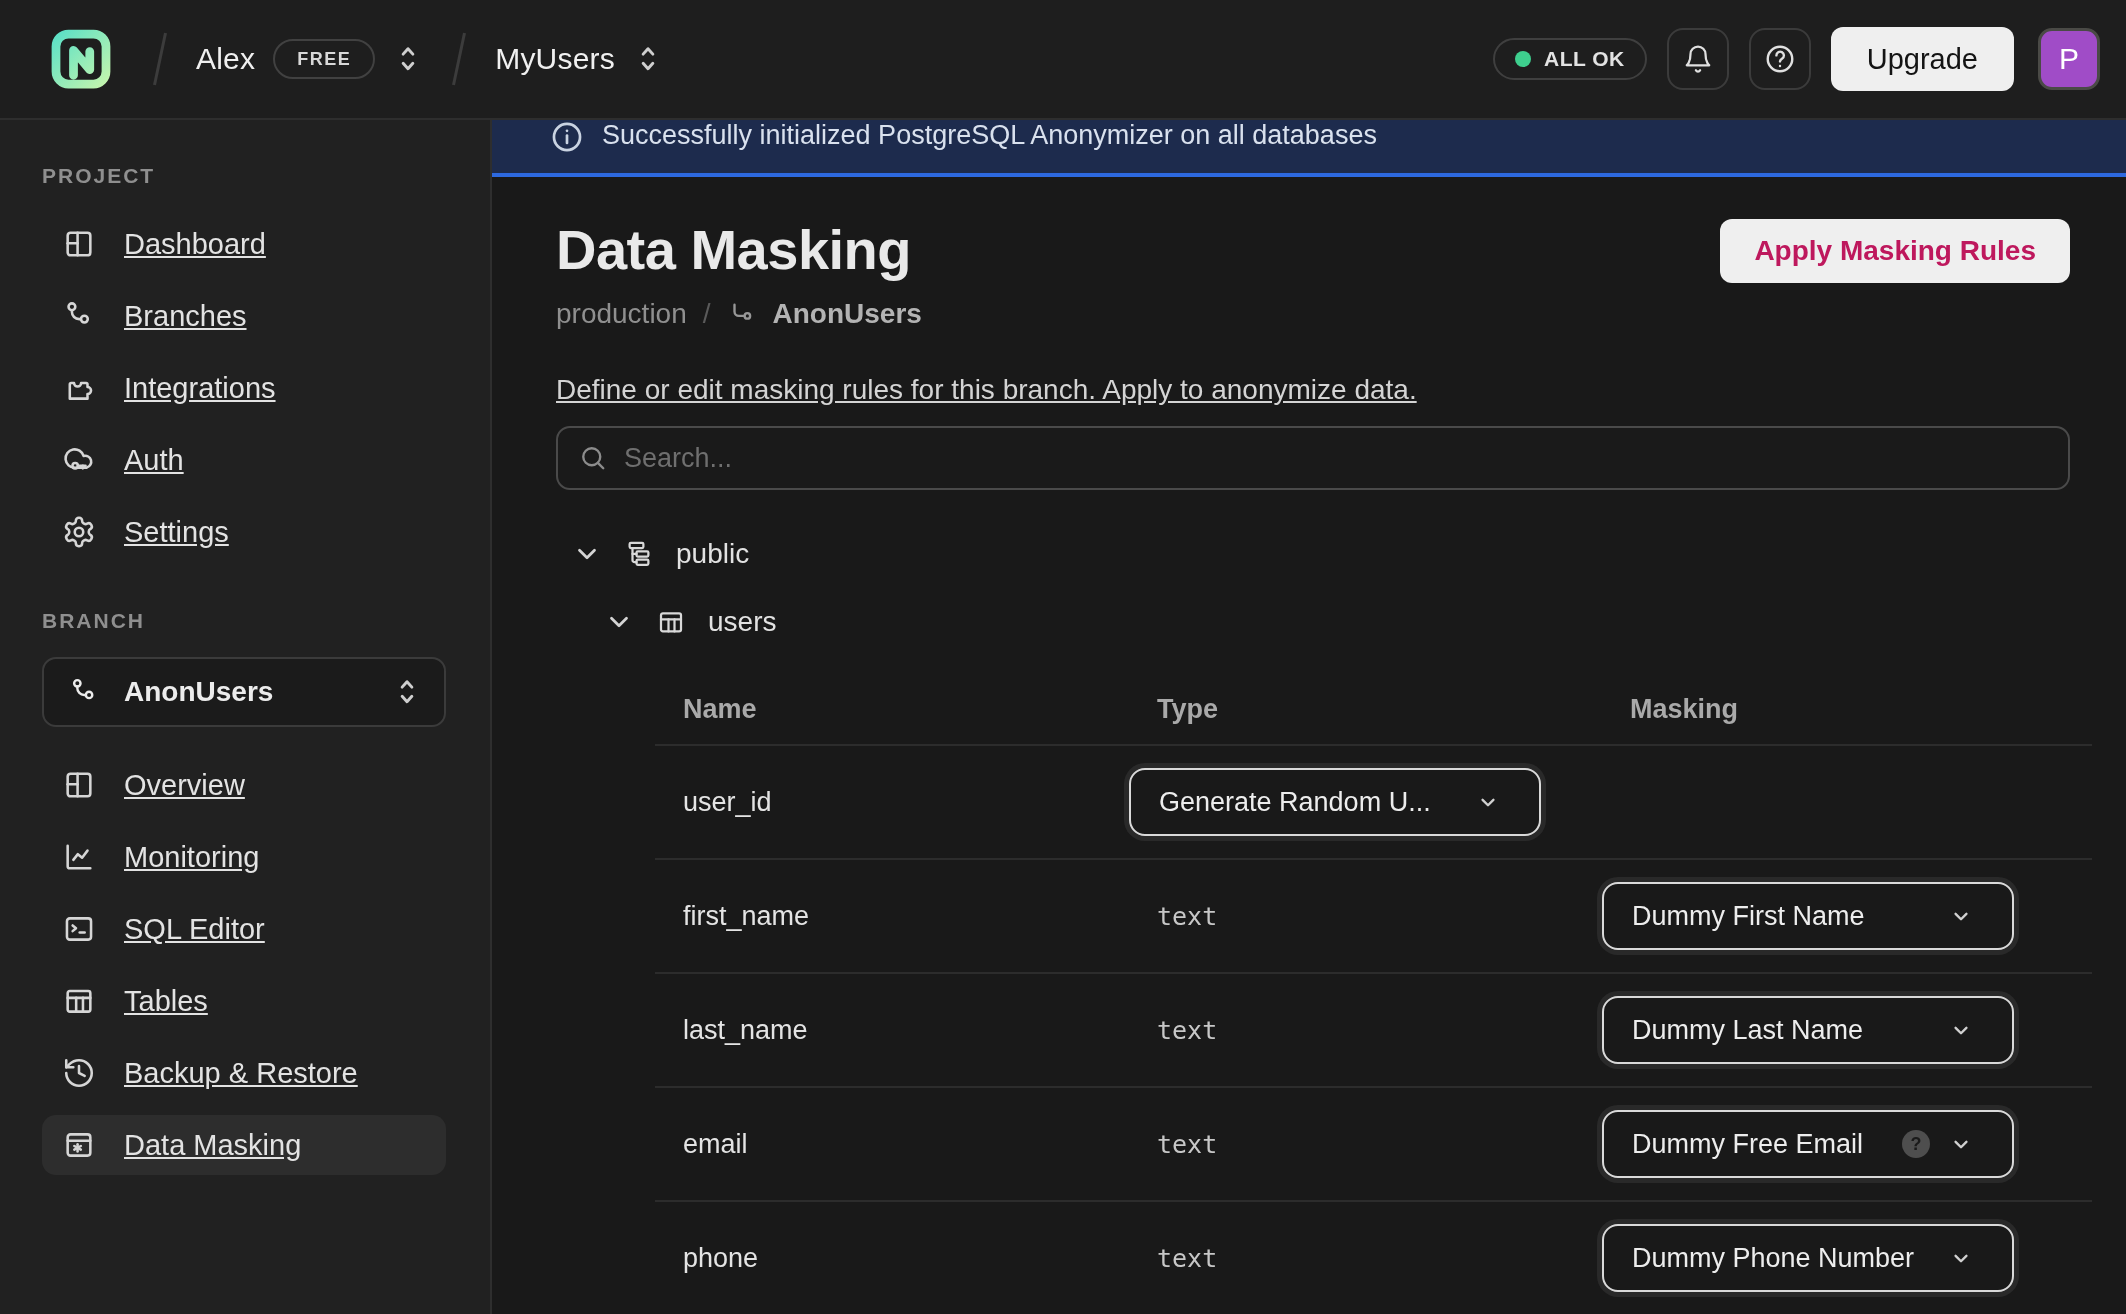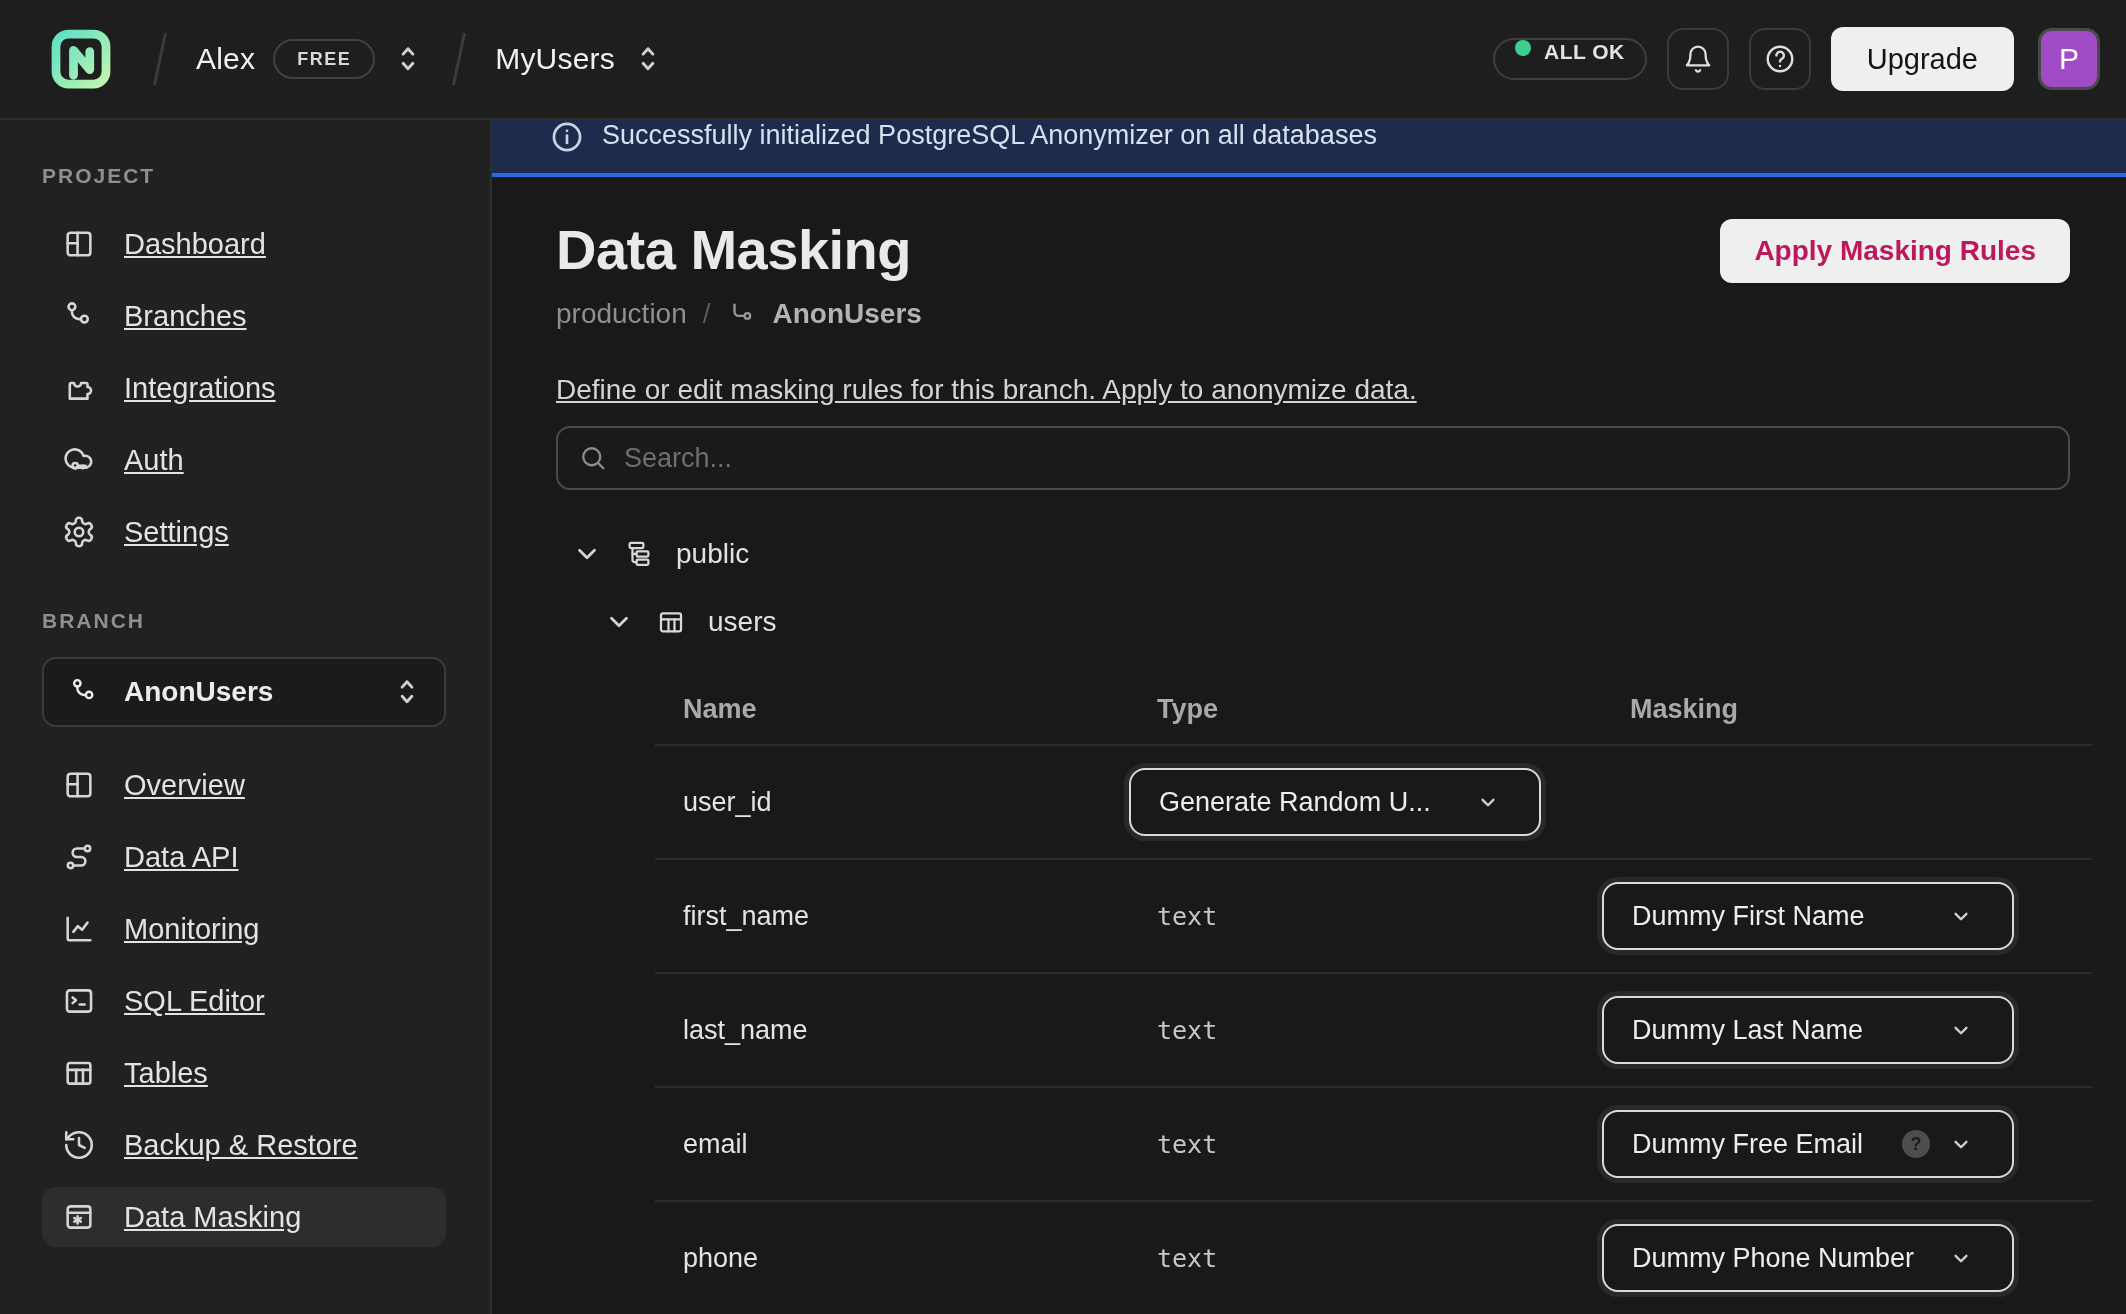--- a/index.html
+++ b/index.html
@@ -26,21 +26,21 @@
   .entity-name { font-size:30px; font-weight:500; color:#f0f0f0; letter-spacing:.2px; }
   .pill-free {
     height:40px; display:flex; align-items:center; padding:0 22px;
     border:2px solid #414141; border-radius:999px;
     font-size:18px; font-weight:700; letter-spacing:1.5px; color:#d8d8d8;
   }
   .updown { color:#cfcfcf; }
 
   .topbar-right { display:flex; align-items:center; gap:20px; }
   .status-pill {
-    height:42px; display:flex; align-items:flex-start; gap:13px; padding:0 20px;
+    height:42px; display:flex; align-items:center; gap:13px; padding:0 20px;
     border:2px solid #3f3f3f; border-radius:999px; background:none; cursor:pointer;
   }
   .status-dot { width:16px; height:16px; border-radius:50%; background:var(--status-green,#3ecf8e); }
   .status-text { font-size:21px; font-weight:600; letter-spacing:.5px; color:#e3e3e3; }
   .icon-btn {
     width:62px; height:62px; border-radius:16px; border:2px solid #3b3b3b;
     background:none; color:#e0e0e0; display:flex; align-items:center; justify-content:center; cursor:pointer;
   }
   .upgrade-btn {
     height:64px; padding:0 36px; border:none; border-radius:12px;
@@ -268,28 +268,20 @@
     </button>
 
     <nav>
       <div class="nav-item">
         <svg class="ni-icon" width="34" height="34" viewBox="0 0 24 24" fill="none" stroke="currentColor" stroke-width="1.8" stroke-linecap="round" stroke-linejoin="round">
             <rect x="4" y="4" width="16" height="16" rx="2"></rect>
             <path d="M11 4v16"></path>
             <path d="M4 11.5h7"></path>
           </svg>
         <span>Overview</span>
-      </div>
-      <div class="nav-item">
-        <svg class="ni-icon" width="34" height="34" viewBox="0 0 24 24" fill="none" stroke="currentColor" stroke-width="1.8" stroke-linecap="round" stroke-linejoin="round">
-            <circle cx="18" cy="6" r="1.9"></circle>
-            <circle cx="6" cy="18" r="1.9"></circle>
-            <path d="M16.1 6h-5.6a3 3 0 0 0 0 6h3a3 3 0 0 1 0 6H7.9"></path>
-          </svg>
-        <span>Data API</span>
       </div>
       <div class="nav-item">
         <svg class="ni-icon" width="34" height="34" viewBox="0 0 24 24" fill="none" stroke="currentColor" stroke-width="1.8" stroke-linecap="round" stroke-linejoin="round">
             <path d="M4 4v14.5A1.5 1.5 0 0 0 5.5 20H20"></path>
             <path d="m8 14 3.2-4 3 2.5L18 7.5"></path>
           </svg>
         <span>Monitoring</span>
       </div>
       <div class="nav-item">
         <svg class="ni-icon" width="34" height="34" viewBox="0 0 24 24" fill="none" stroke="currentColor" stroke-width="1.8" stroke-linecap="round" stroke-linejoin="round">

